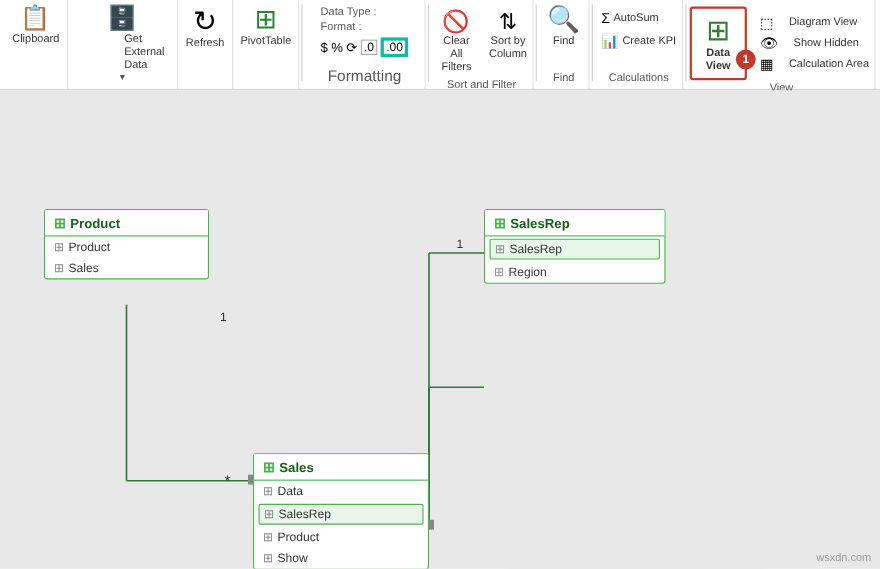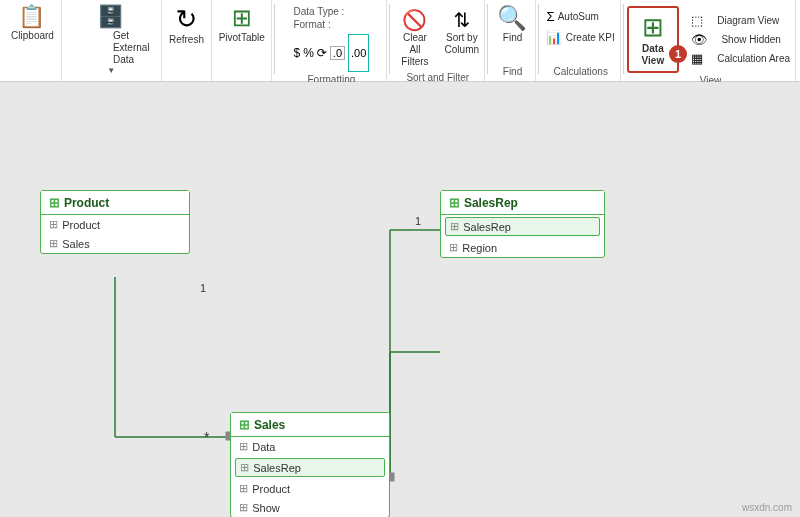--- a/index.html
+++ b/index.html
@@ -106,24 +106,24 @@
         <span>Data Type :</span>
       </div>
       <div style="display:flex; align-items:center; gap:4px; font-size:10px; color:#555;">
         <span>Format :</span>
       </div>
       <div style="display:flex; align-items:center; gap:3px; margin-top:2px;">
         <span style="font-size:12px; cursor:pointer;">$</span>
         <span style="font-size:12px; cursor:pointer;">%</span>
         <span style="font-size:12px; cursor:pointer;">⟳</span>
         <span style="font-size:11px; cursor:pointer; border:1px solid #aaa; padding:0 2px;">.0</span>
-        <span style="font-size:11px; cursor:pointer; border:1px solid #14b8a6; padding:12px 2px;">.00</span>
-      </div>
-    </div>
-    <span class="ribbon-group-label" style="font-size:10px; color:#555; margin-top:auto;">Formatting</span>
+        <span style="font-size:11px; cursor:pointer; border:3px solid #14b8a6; padding:0 2px;">.00</span>
+      </div>
+    </div>
+    <span class="ribbon-group-label" style="font-size:14px; color:#555; margin-top:auto;">Formatting</span>
   </div>
 
   <div class="divider"></div>
 
   <div class="ribbon-group" style="min-width:90px;">
     <div style="display:flex; flex-direction:row; gap:4px; flex:1; align-items:flex-start; padding-top:4px;">
       <div class="ribbon-btn" style="min-width:36px;">
         <span class="icon" style="font-size:20px;">🚫</span>
         <span class="label" style="text-align:center; line-height:1.2;">Clear All<br>Filters</span>
       </div>

